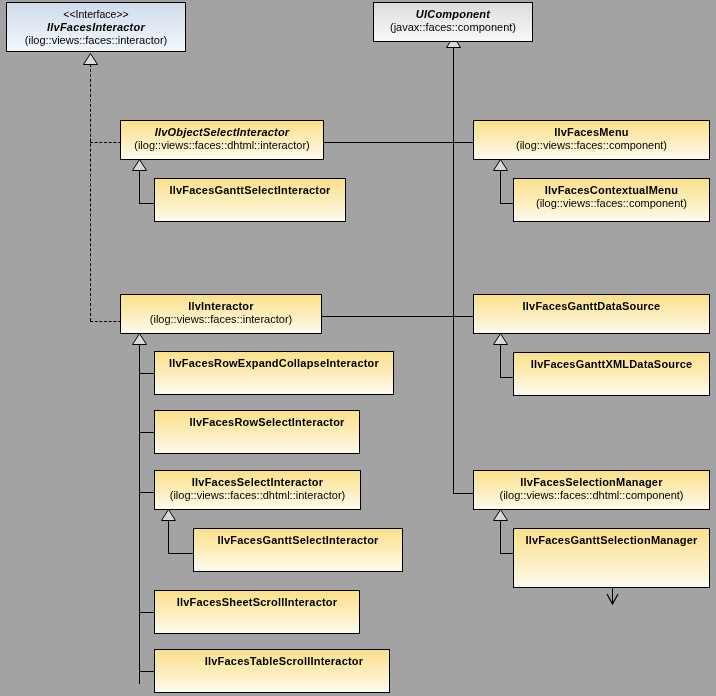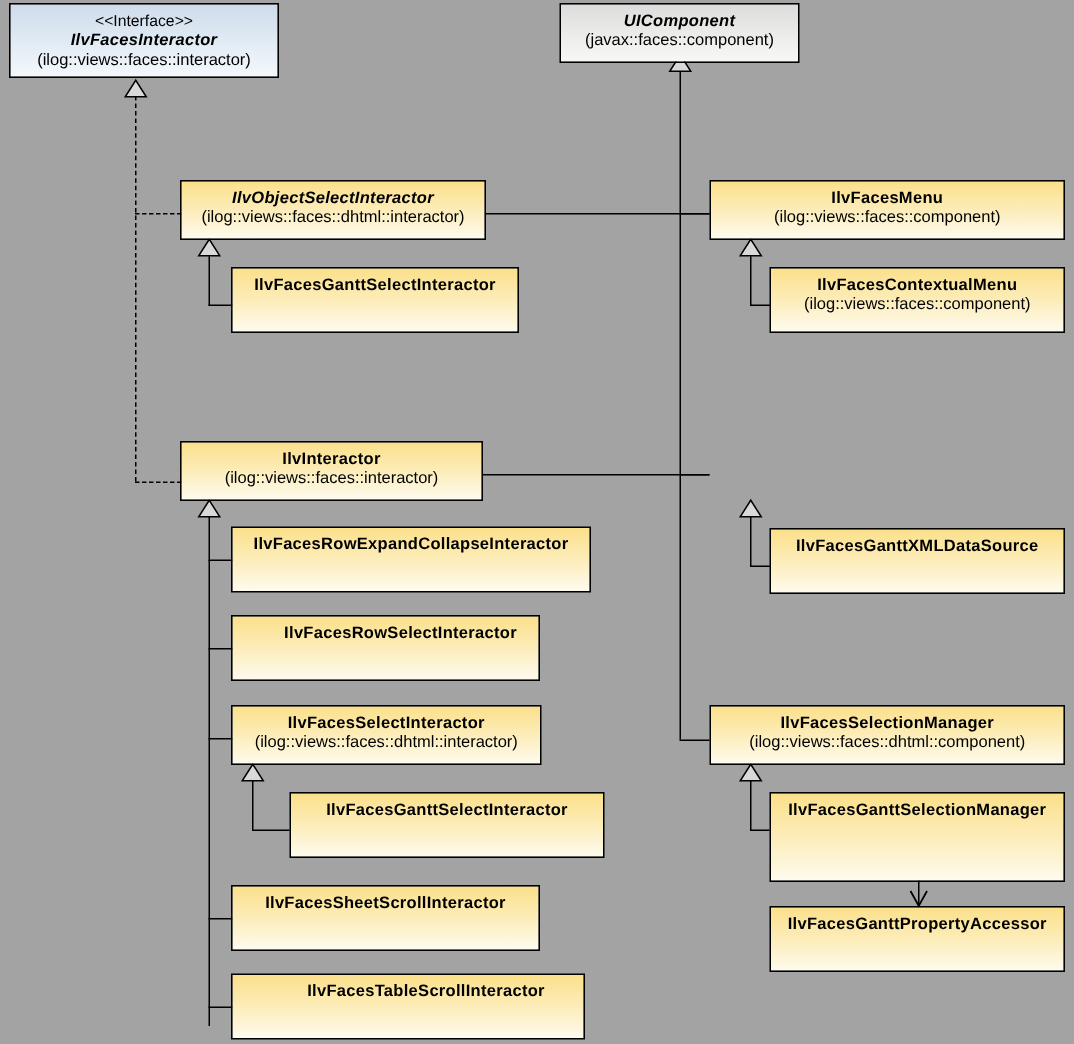--- a/index.html
+++ b/index.html
@@ -194,20 +194,23 @@
   <div class="uml-box kind-class" style="left:513px; top:178px; width:197px; height:44px;">
     <span class="cls-name">IlvFacesContextualMenu</span>
     <span class="cls-pkg">(ilog::views::faces::component)</span>
   </div>
 
   <div class="uml-box kind-class" style="left:120px; top:294px; width:202px; height:40px;">
     <span class="cls-name">IlvInteractor</span>
     <span class="cls-pkg">(ilog::views::faces::interactor)</span>
   </div>
 
+  <div class="uml-box kind-class" style="left:473px; top:294px; width:237px; height:40px;">
+    <span class="cls-name">IlvFacesGanttDataSource</span>
+  </div>
 
   <div class="uml-box kind-class" style="left:513px; top:352px; width:197px; height:44px;">
     <span class="cls-name">IlvFacesGanttXMLDataSource</span>
   </div>
 
   <div class="uml-box kind-class" style="left:154px; top:351px; width:240px; height:44px;">
     <span class="cls-name">IlvFacesRowExpandCollapseInteractor</span>
   </div>
 
   <div class="uml-box kind-class" style="left:154px; top:410px; width:206px; height:44px;padding-left:20px;">
@@ -233,17 +236,14 @@
 
   <div class="uml-box kind-class" style="left:473px; top:470px; width:237px; height:40px;">
     <span class="cls-name">IlvFacesSelectionManager</span>
     <span class="cls-pkg">(ilog::views::faces::dhtml::component)</span>
   </div>
 
   <div class="uml-box kind-class" style="left:513px; top:528px; width:197px; height:60px;">
     <span class="cls-name">IlvFacesGanttSelectionManager</span>
   </div>
 
-  <div class="uml-box kind-class" style="left:513px; top:604px; width:197px; height:44px;">
-    <span class="cls-name">IlvFacesGanttPropertyAccessor</span>
-  </div>
 
 </div>
 
 </body></html>

